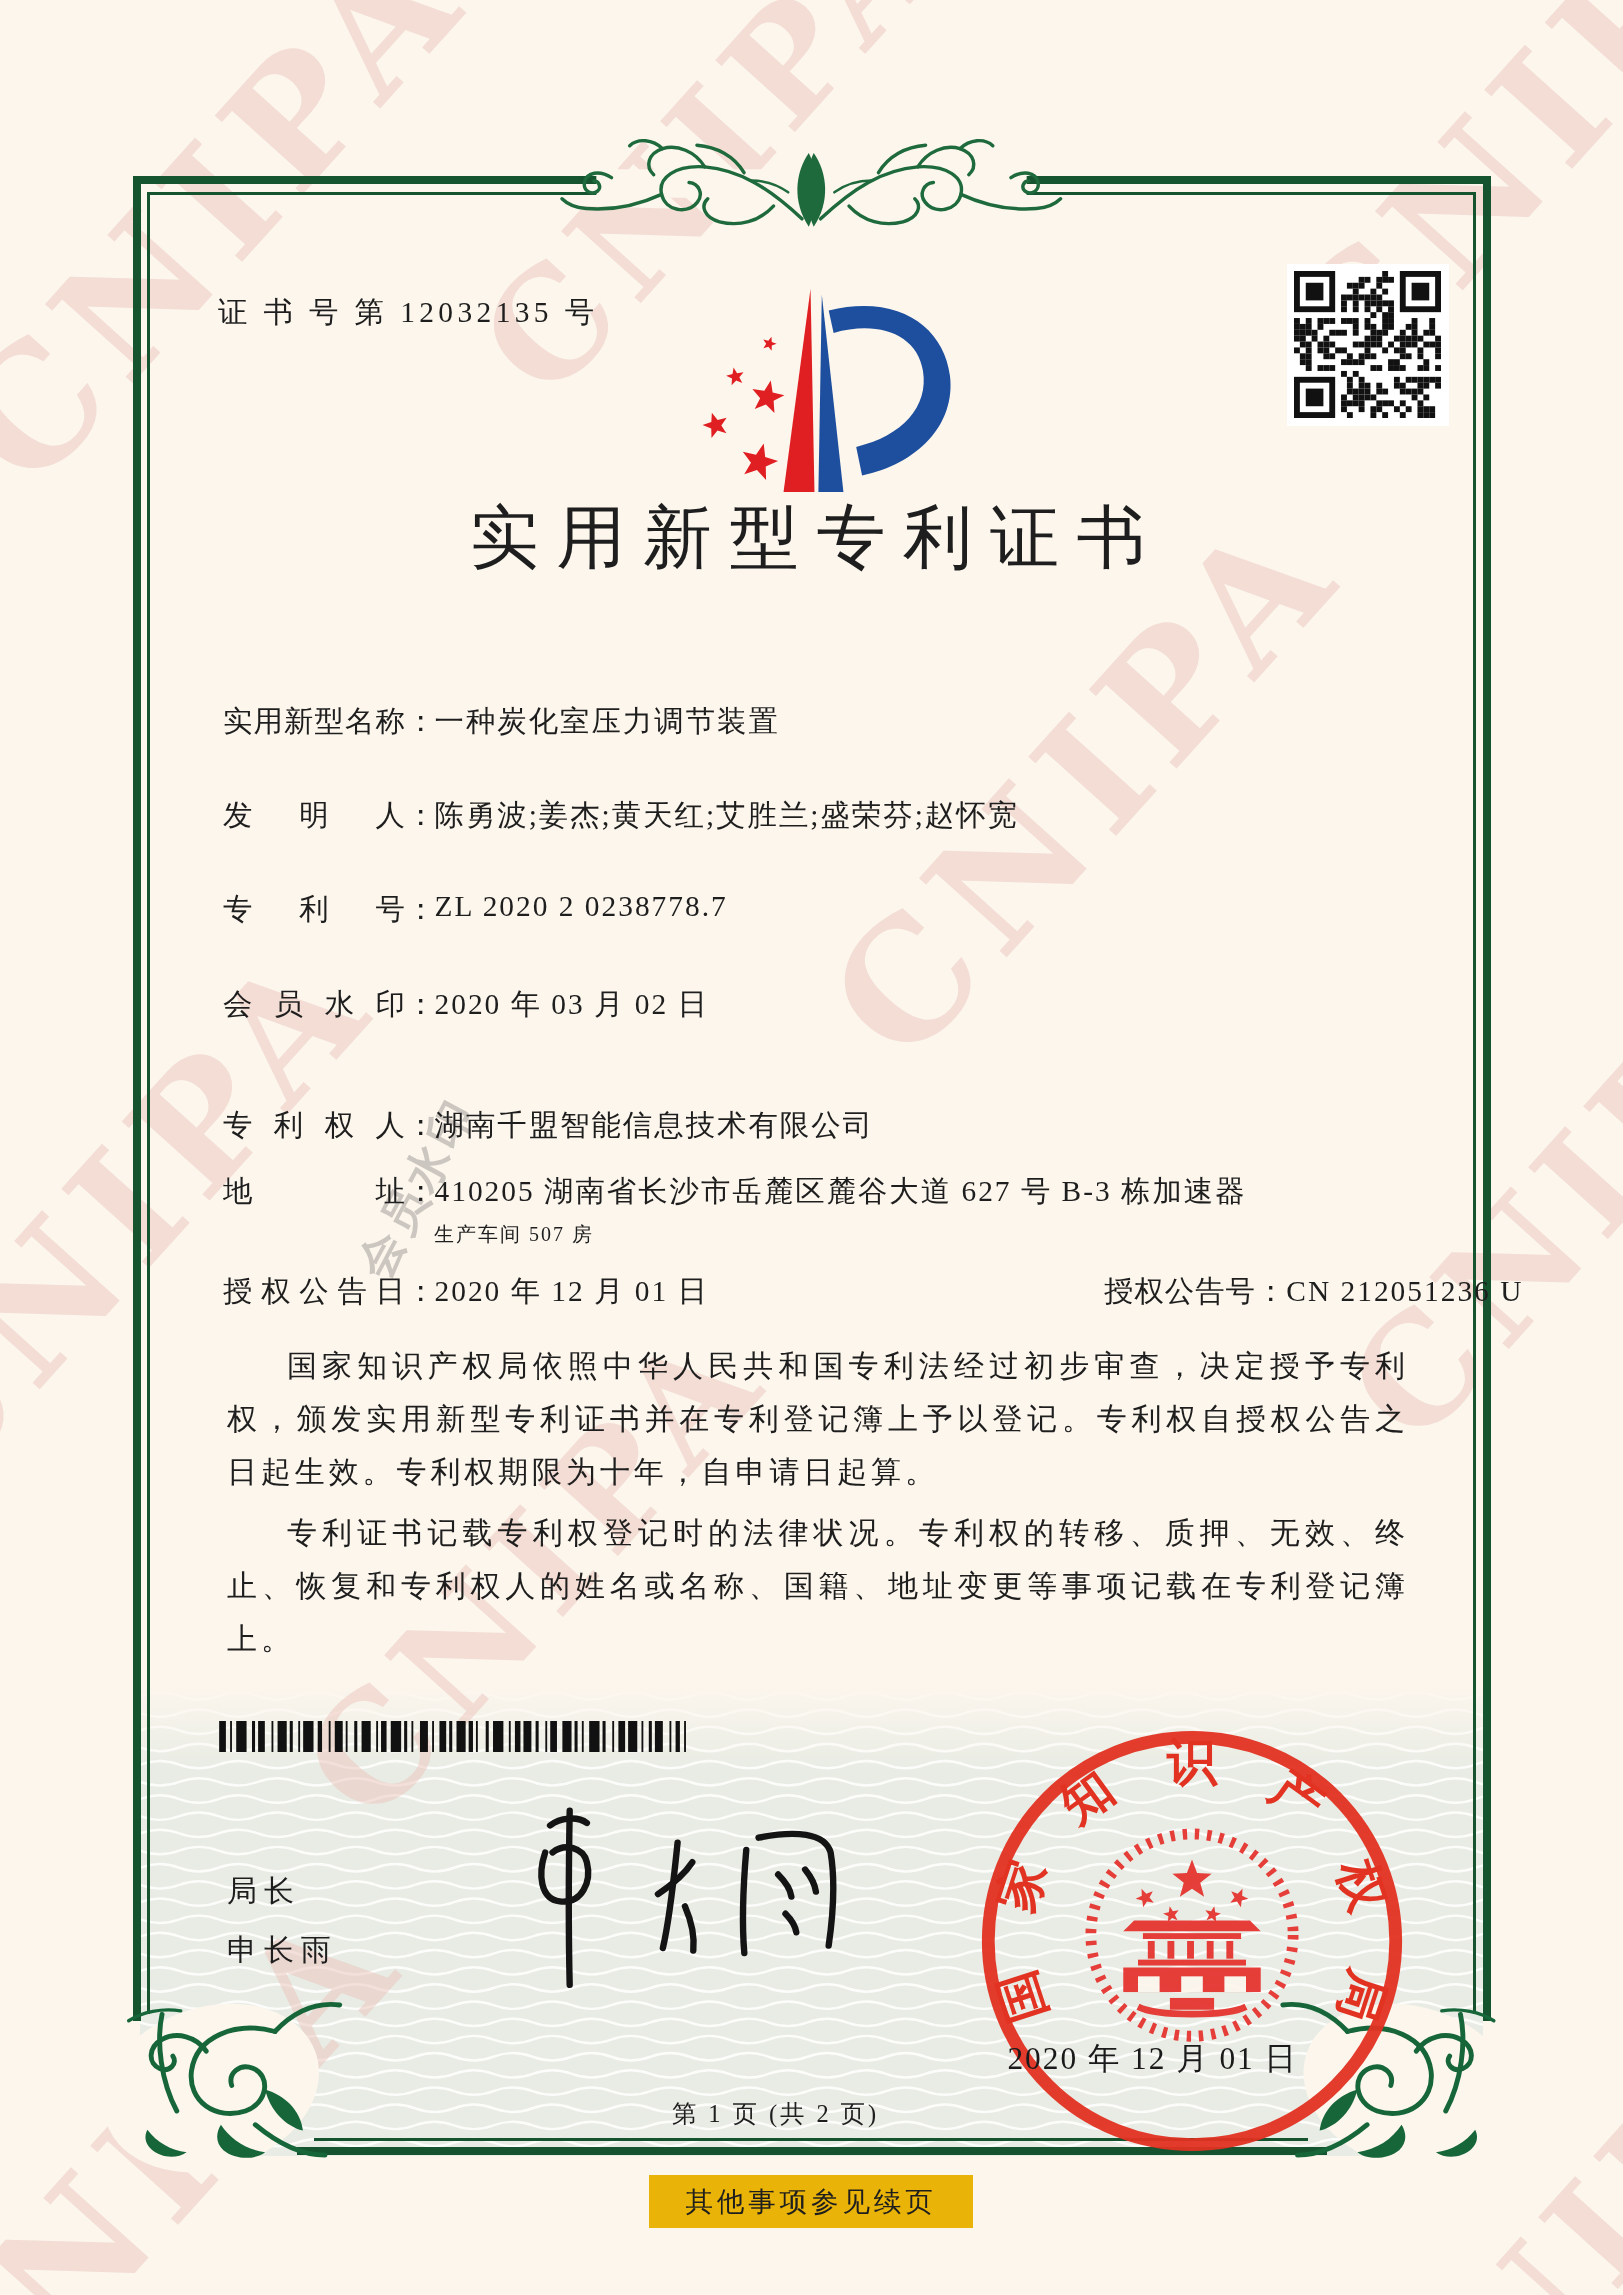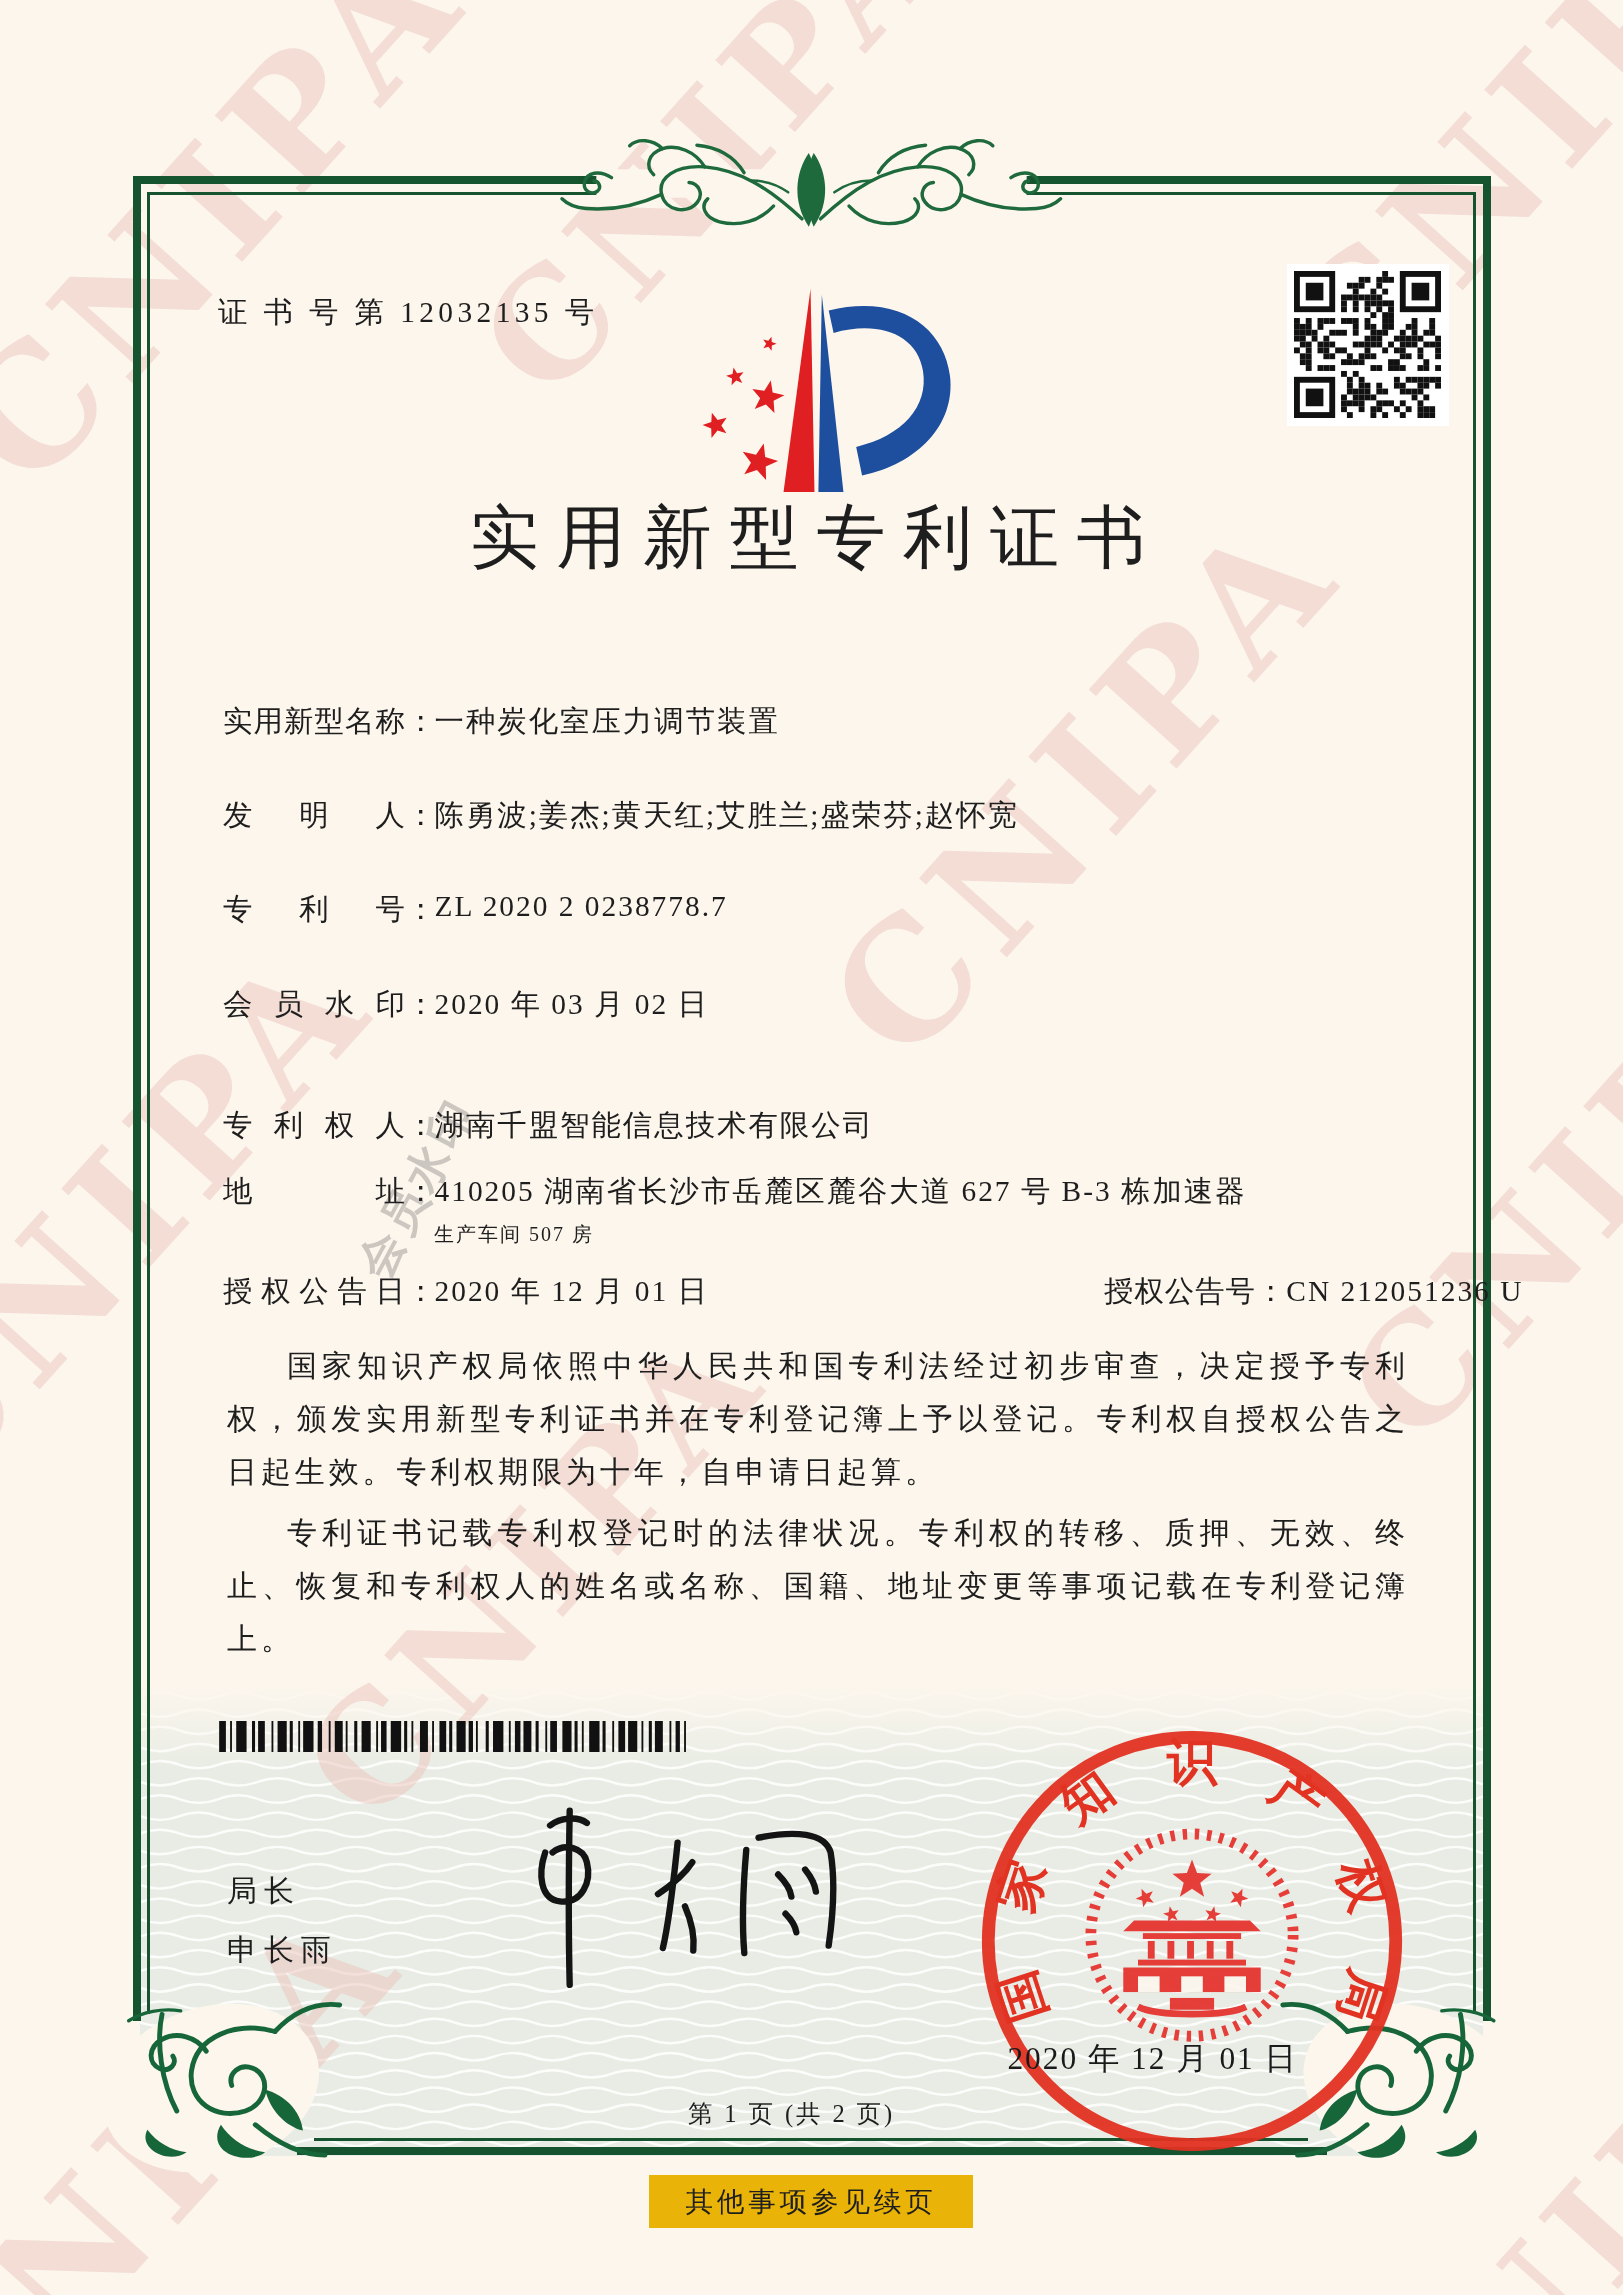--- a/index.html
+++ b/index.html
@@ -25,21 +25,21 @@
   
   .paras{position:absolute;left:219px;top:1331px;width:1198px;font-size:30px;line-height:53px;
          letter-spacing:3.9px;text-align:justify;}
   .paras p{margin:8px;text-indent:2em;}
   
   .sig-role{position:absolute;left:227px;top:1871px;font-size:30px;letter-spacing:6.9px;
             font-family:"Liberation Sans","DejaVu Sans",sans-serif;font-weight:500;}
   .sig-name{position:absolute;left:227px;top:1930px;font-size:30px;letter-spacing:6.9px;
             font-family:"Liberation Sans","DejaVu Sans",sans-serif;font-weight:500;}
   
-  .pageinfo{position:absolute;left:16px;top:2097px;width:1551px;text-align:center;font-size:24.5px;letter-spacing:2.9px;}
+  .pageinfo{position:absolute;left:0;top:2097px;width:1551px;text-align:center;font-size:24.5px;letter-spacing:2.9px;}
   .contnote{position:absolute;left:649px;top:2175px;width:324px;height:53px;background:#eab308;
             display:flex;align-items:center;justify-content:center;font-size:27.5px;letter-spacing:3.9px;}
   svg{display:block;}
 </style>
 </head>
 <body>
 
 <div class="page">
 
   <svg id="band-svg" class="abs" style="left:140px;top:1687px;" width="1343" height="469" viewBox="0 0 2736 955">

